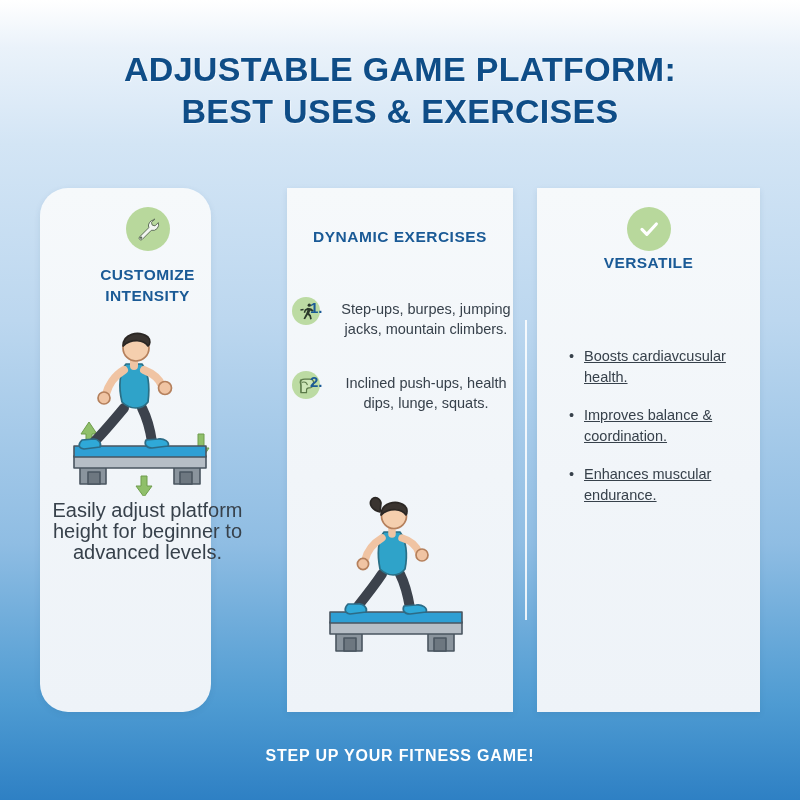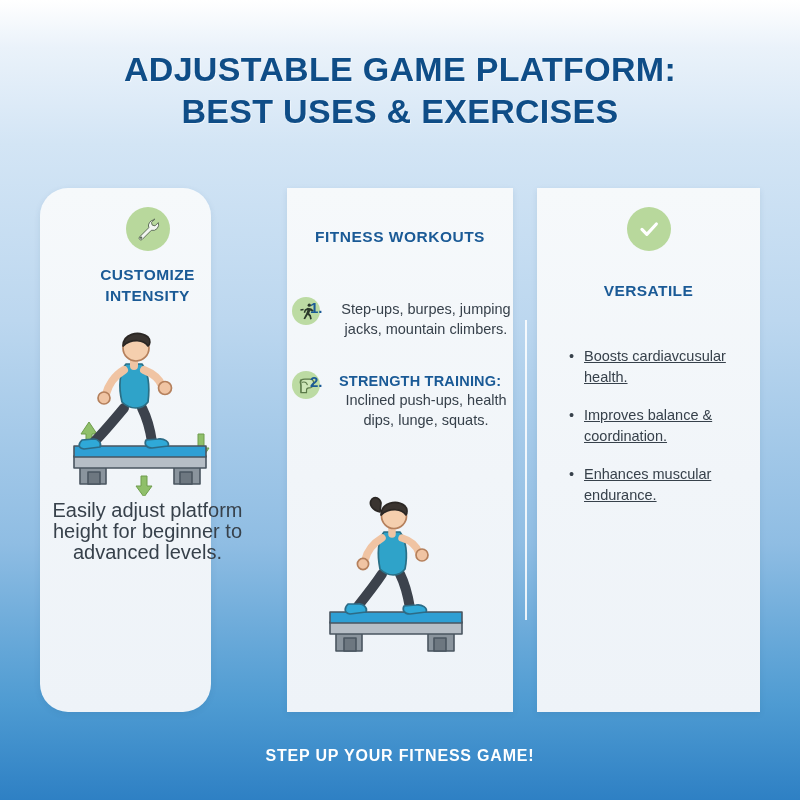--- a/index.html
+++ b/index.html
@@ -159,21 +159,21 @@
     color: #37414b;
     font-size: 14.5px;
     line-height: 20px;
     margin-top: 1px;
     text-align: center;
   }
 
   
   .right-inner { position: absolute; left: 0; top: 0; width: 223px; height: 524px; }
   .right-badge { position: absolute; top: 19px; left: 0; width: 223px; }
-  .right-title { position: absolute; top: 92px; left: 8px; width: 207px; }
+  .right-title { position: absolute; top: 64px; left: 8px; width: 207px; }
   .right-list  { position: absolute; top: 158px; left: 32px; width: 180px; }
   .bullet-row {
     position: relative;
     color: #37414b;
     font-size: 14.5px;
     line-height: 21px;
     padding-left: 15px;
     margin-bottom: 17px;
     text-decoration: underline;
   }
@@ -288,21 +288,21 @@
           <div class="body-text">Easily adjust platform height for beginner to advanced levels.</div>
         </div>
 
       </div>
     </div>
 
     <div class="card card-mid">
       <div class="mid-inner">
 
         <div class="mid-title">
-          <div class="mid-heading">FITNESS WORKOUTS</div>
+          <div class="mid-heading">DYNAMIC EXERCISES</div>
         </div>
 
         <div class="mid-list">
 
           <div class="item">
             <div class="item-badge">
               <svg width="19" height="19" viewBox="0 0 24 24" aria-hidden="true">
                 <circle cx="15.5" cy="4" r="2.1" fill="#2b3a2b"></circle>
                 <path d="M13.6 7.2 L9.8 9.4 L8.4 13.4 L10.2 14 L11.3 11.1 L13.2 10.2 L11.6 14.6 L8.2 21 L10.2 21.8 L13.6 16 L15.8 18.2 L16.6 22 L18.7 21.6 L17.6 16.8 L15.4 14.3 L16.8 10.6 L19.2 12.4 L21.4 11 L18.2 8.2 Z" fill="#2b3a2b"></path>
                 <path d="M8.2 8.6 L4.2 9.2 L4.5 10.9 L8.4 10.4 Z" fill="#2b3a2b"></path>
@@ -314,21 +314,20 @@
 
           <div class="item" style="margin-top:34px;">
             <div class="item-badge">
               <svg width="19" height="19" viewBox="0 0 24 24" aria-hidden="true">
                 <path d="M4 8 C 4 5, 7 4, 10 4 L 16 4 C 19 4, 21 6, 21 9 C 21 13, 18 15, 15 15 C 13 15, 12 16, 12 18 L 12 21 L 5 21 L 5 12 Z" fill="#cde6b8" stroke="#5b7a49" stroke-width="1.5" stroke-linejoin="round"></path>
                 <path d="M7 8 C 9 7, 12 8, 13 11" fill="none" stroke="#5b7a49" stroke-width="1.4" stroke-linecap="round"></path>
                 <path d="M5 4 L 5 21" fill="none" stroke="#5b7a49" stroke-width="1.4"></path>
               </svg>
             </div>
             <div class="item-num">2.</div>
-            <div class="item-head">STRENGTH TRAINING:</div>
             <div class="item-body">Inclined push-ups, health dips, lunge, squats.</div>
           </div>
 
         </div>
 
         <div class="mid-art">
           <svg viewBox="0 0 158 175" width="158" height="175" aria-hidden="true">
 
             <g stroke="#4a5560" stroke-width="1.6" stroke-linejoin="round">
               <path d="M14 146 L14 165 L40 165 L40 146 Z" fill="#8a949d"></path>

